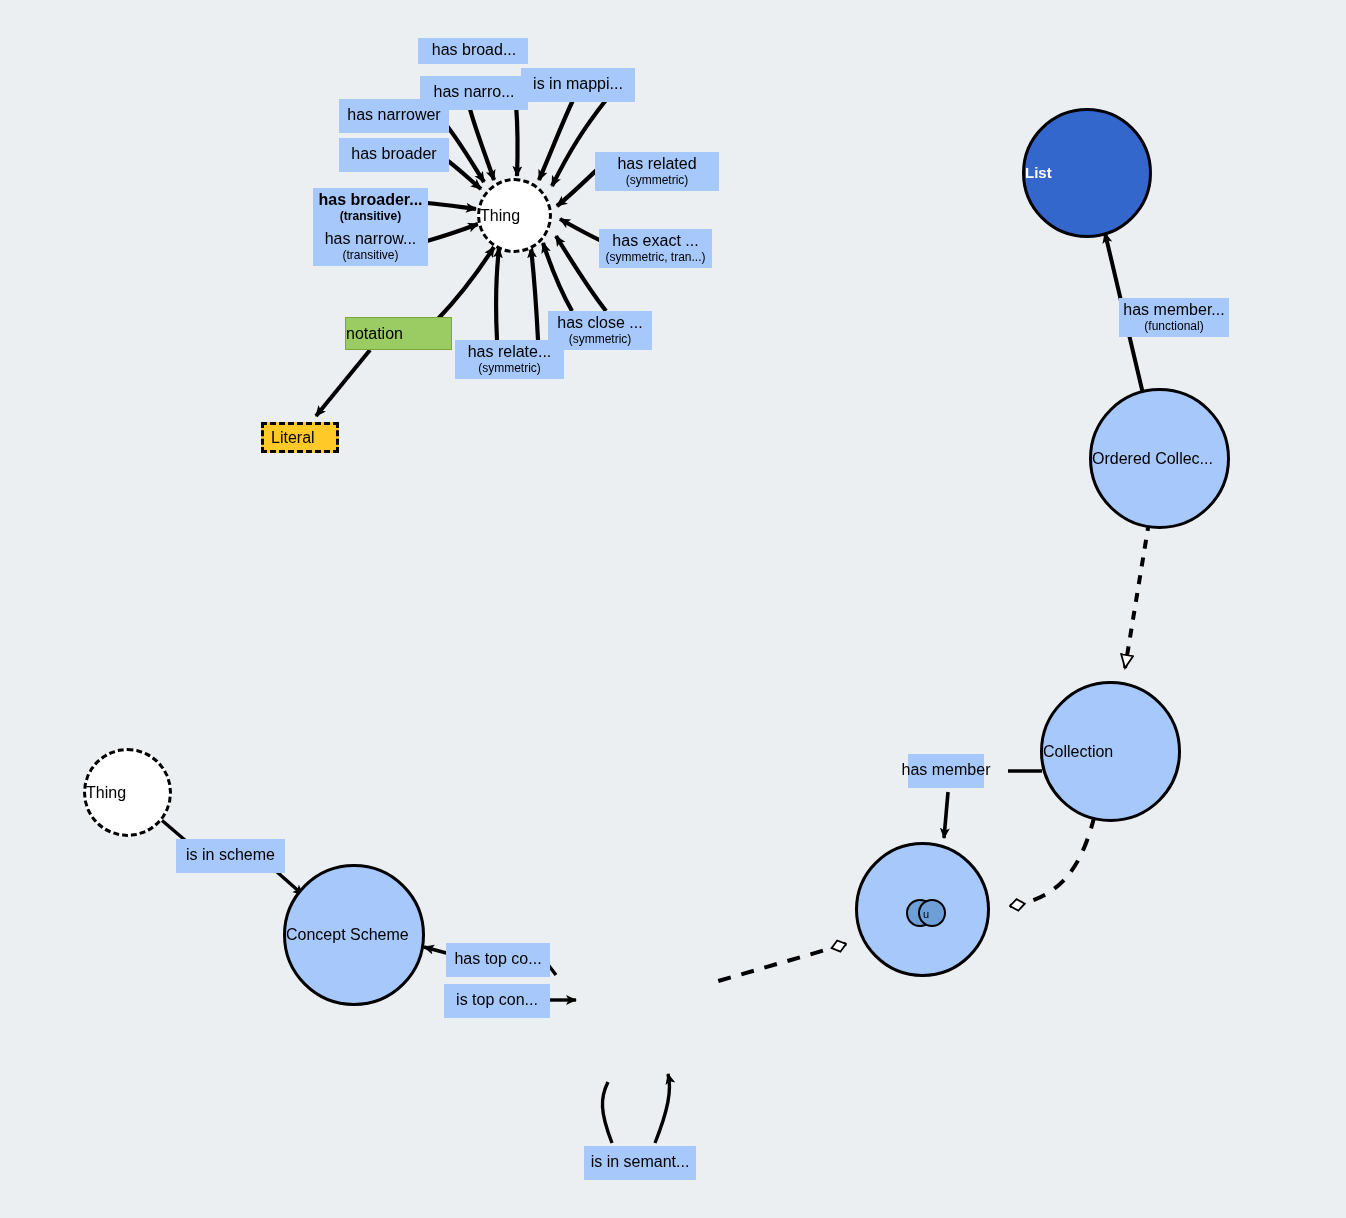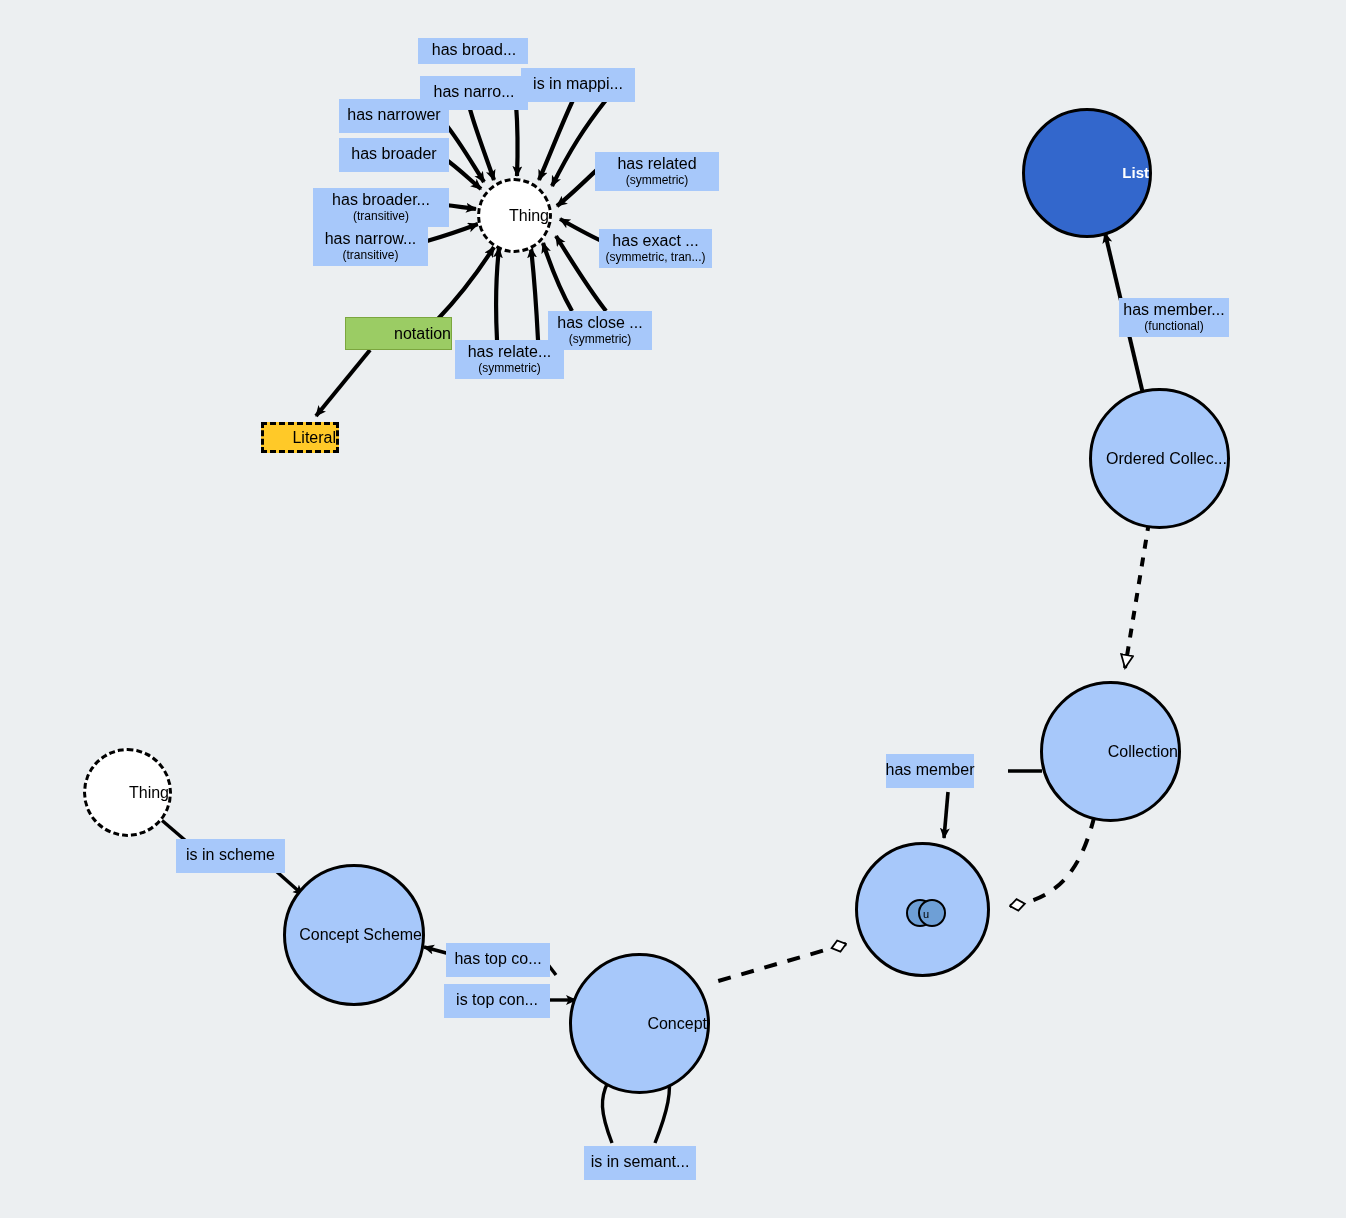--- a/index.html
+++ b/index.html
@@ -25,21 +25,21 @@
     left: 0; top: 0;
     width: 1346px;
     height: 1218px;
     pointer-events: none;
   }
   .node {
     position: absolute;
     box-sizing: border-box;
     display: flex;
     align-items: center;
-    justify-content: flex-end;
+    justify-content: flex-start;
     text-align: center;
     line-height: 1.1;
   }
   .circle-node {
     border-radius: 50%;
     border: 3px solid #000;
     background: #a7c8fa;
     font-size: 16px;
     color: #000;
   }
@@ -212,21 +212,21 @@
   </div>
 
   <div class="edge-label" style="left:339px; top:99px; width:110px; height:34px;">
     <span>has narrower</span>
   </div>
 
   <div class="edge-label" style="left:339px; top:138px; width:110px; height:34px;">
     <span>has broader</span>
   </div>
 
-  <div class="edge-label" style="left:313px; top:188px; width:136px; height:39px;">
+  <div class="edge-label" style="left:313px; top:188px; width:115px; height:39px;font-weight:bold;">
     <span>has broader...</span>
     <span class="sub">(transitive)</span>
   </div>
 
   <div class="edge-label" style="left:313px; top:227px; width:115px; height:39px;">
     <span>has narrow...</span>
     <span class="sub">(transitive)</span>
   </div>
 
   <div class="edge-label" style="left:595px; top:132px; width:124px; height:39px;margin-top:20px;">
@@ -267,21 +267,21 @@
   </div>
 
   <div class="node circle-node" style="left:1089px; top:388px; width:141px; height:141px;">
     <span>Ordered Collec...</span>
   </div>
 
   <div class="node circle-node" style="left:1040px; top:681px; width:141px; height:141px;">
     <span>Collection</span>
   </div>
 
-  <div class="edge-label" style="left:886px; top:754px; width:88px; height:34px;">
+  <div class="edge-label" style="left:908px; top:754px; width:76px; height:34px;">
     <span>has member</span>
   </div>
 
   <div class="node circle-node" style="left:855px; top:842px; width:135px; height:135px;">
     <svg class="union-icon" style="left:45px; top:52px;" viewBox="0 0 46 32">
       <circle cx="17" cy="16" r="13" fill="#6e9fd6" stroke="#000" stroke-width="2"></circle>
       <circle cx="29" cy="16" r="13" fill="#6e9fd6" stroke="#000" stroke-width="2"></circle>
       <text x="23" y="21" font-size="11" font-family="Liberation Sans, sans-serif" fill="#000" text-anchor="middle">u</text>
     </svg>
   </div>
@@ -299,21 +299,18 @@
   </div>
 
   <div class="edge-label" style="left:446px; top:943px; width:104px; height:34px;">
     <span>has top co...</span>
   </div>
 
   <div class="edge-label" style="left:444px; top:984px; width:106px; height:34px;">
     <span>is top con...</span>
   </div>
 
-  <div class="node circle-node" style="left:569px; top:953px; width:141px; height:141px;">
-    <span>Concept</span>
-  </div>
 
   <div class="edge-label" style="left:584px; top:1146px; width:112px; height:34px;">
     <span>is in semant...</span>
   </div>
 
 </div>
 
 </body></html>

